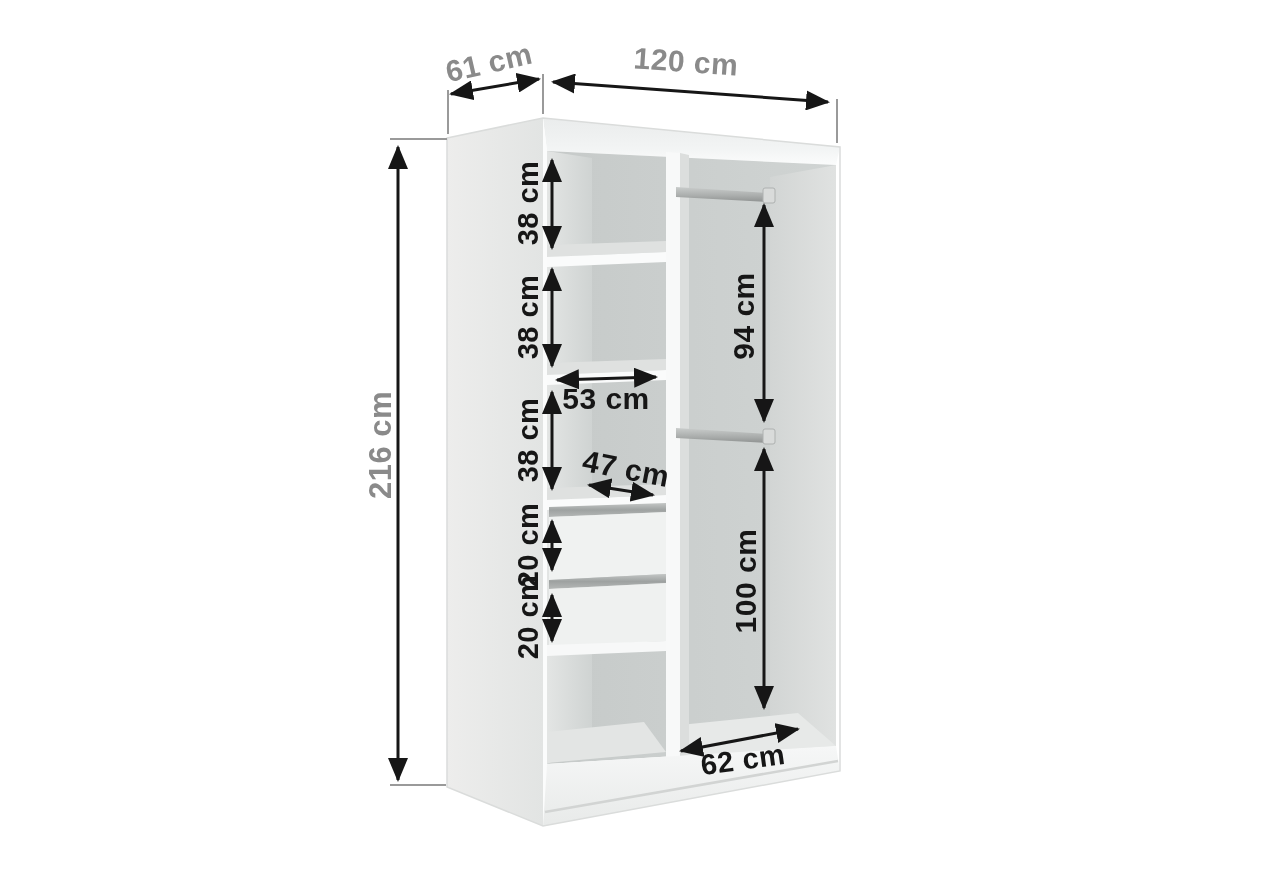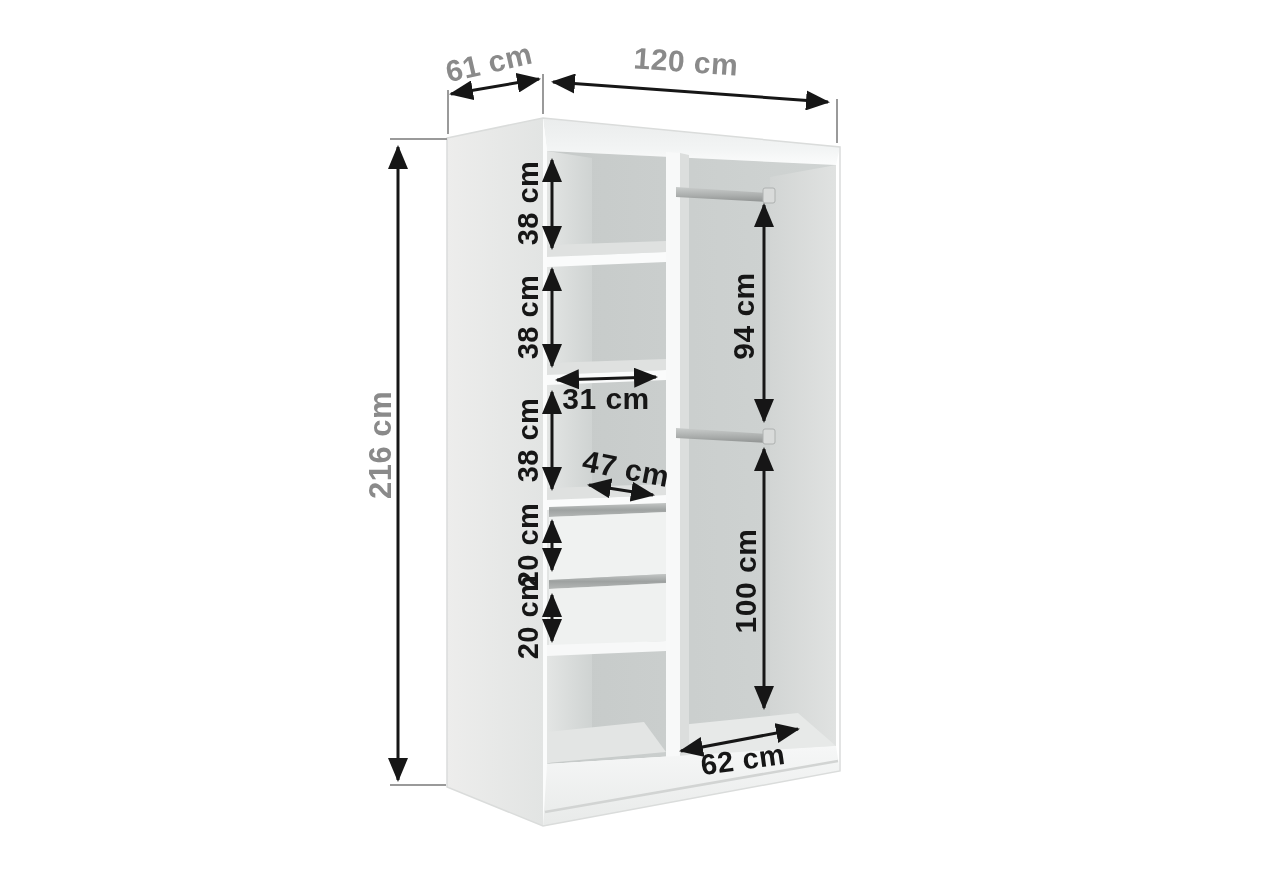--- a/index.html
+++ b/index.html
@@ -168,20 +168,20 @@
   <div class="dim-label dim-gray" style="left:489px;top:63px;--r:-13deg;">61 cm</div>
   <div class="dim-label dim-gray" style="left:686px;top:62px;--r:4deg;">120 cm</div>
   <div class="dim-label dim-gray sz31" style="left:380px;top:445px;--r:-90deg;">216 cm</div>
 
   <div class="dim-label dim-black" style="left:528px;top:203px;--r:-90deg;">38 cm</div>
   <div class="dim-label dim-black" style="left:528px;top:317px;--r:-90deg;">38 cm</div>
   <div class="dim-label dim-black" style="left:528px;top:440px;--r:-90deg;">38 cm</div>
   <div class="dim-label dim-black" style="left:528px;top:545px;--r:-90deg;">20 cm</div>
   <div class="dim-label dim-black" style="left:528px;top:617px;--r:-90deg;">20 cm</div>
 
-  <div class="dim-label dim-black sz30" style="left:606px;top:399px;">31 cm</div>
+  <div class="dim-label dim-black sz30" style="left:606px;top:399px;">53 cm</div>
   <div class="dim-label dim-black sz30" style="left:626px;top:469px;--r:11deg;">47 cm</div>
 
   <div class="dim-label dim-black sz30" style="left:744px;top:316px;--r:-90deg;">94 cm</div>
   <div class="dim-label dim-black sz30" style="left:746px;top:581px;--r:-90deg;">100 cm</div>
   <div class="dim-label dim-black" style="left:743px;top:760px;--r:-8deg;">62 cm</div>
 
 </div>
 
 </body></html>

